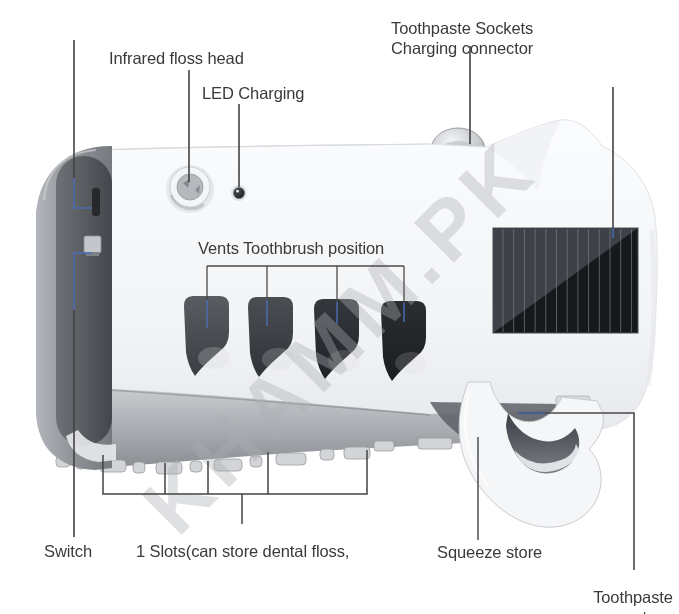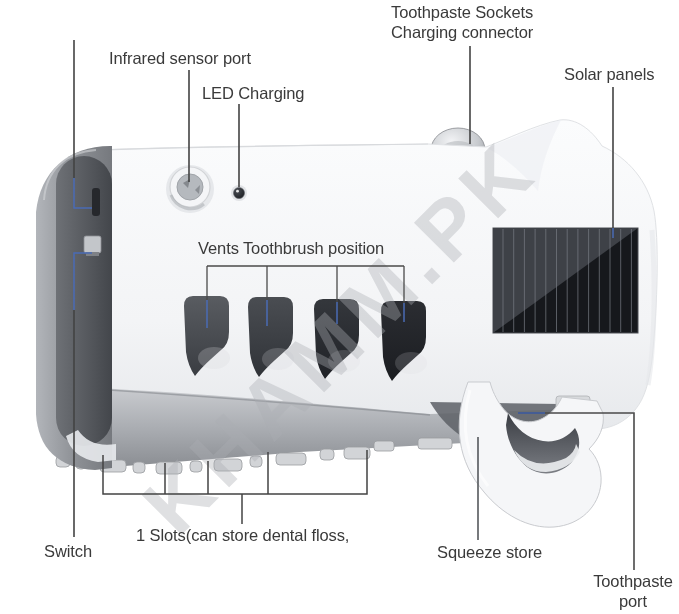--- a/index.html
+++ b/index.html
@@ -2,21 +2,21 @@
 <html style="--accent-blue: #4a6bb5; --port-leader-blue: #3d5a9e; --watermark-color: rgba(172,174,180,0.38);"><head>
 <meta charset="utf-8">
 <style>
   html,body{margin:0;padding:0;background:#ffffff;}
   #stage{position:relative;width:679px;height:614px;overflow:hidden;background:#fff;
          font-family:"Liberation Sans", sans-serif;}
   #device-svg, #annot-svg{position:absolute;left:0;top:0;}
   #annot-svg{pointer-events:none;}
   .lbl{position:absolute;font-size:16.5px;line-height:1.22;color:#3a3a3a;
        white-space:nowrap;z-index:6;letter-spacing:-0.1px;}
-  .lbl.two{line-height:20px;}
+  .lbl.two{line-height:20px;margin-top:16px;}
   .lbl.center{text-align:center;white-space:normal;}
   #watermark{position:absolute;left:60px;top:290px;width:560px;z-index:3;
        transform:rotate(-45deg);transform-origin:center;
        font-size:82px;font-weight:bold;letter-spacing:8px;
        color:var(--watermark-color,rgba(172,174,180,0.38));
        text-align:center;pointer-events:none;user-select:none;}
   .z2{z-index:2}.z4{z-index:4}
 </style>
 </head>
 <body>
@@ -235,27 +235,26 @@
       <path d="M 92,253 L 74,253 L 74,310"></path>
       <line x1="613" y1="228" x2="613" y2="238"></line>
       <line x1="207" y1="300" x2="207" y2="328"></line>
       <line x1="267" y1="300" x2="267" y2="326"></line>
       <line x1="337" y1="302" x2="337" y2="324"></line>
       <line x1="404" y1="303" x2="404" y2="322"></line>
     </g>
     <line x1="518" y1="413" x2="545" y2="413" stroke-width="1.6" style="stroke:var(--port-leader-blue,#3d5a9e)"></line>
   </svg>
 
-  <div class="lbl" style="left:109px;top:48px">Infrared sensor port</div>
+  <div class="lbl" style="left:109px;top:48px">Infrared floss head</div>
   <div class="lbl" style="left:202px;top:83px">LED Charging</div>
   <div class="lbl two" style="left:391px;top:2px">
     <div>Toothpaste Sockets</div>
     <div>Charging connector</div>
   </div>
-  <div class="lbl" style="left:564px;top:64px">Solar panels</div>
   <div class="lbl" style="left:198px;top:238px">Vents Toothbrush position</div>
   <div class="lbl" style="left:44px;top:541px">Switch</div>
   <div class="lbl two" style="left:136px;top:525px">
     <div>1 Slots(can store dental floss,</div>
   </div>
   <div class="lbl" style="left:437px;top:542px">Squeeze store</div>
   <div class="lbl two center" style="left:583px;top:571px;width:100px">
     <div>Toothpaste</div>
     <div>port</div>
   </div>

